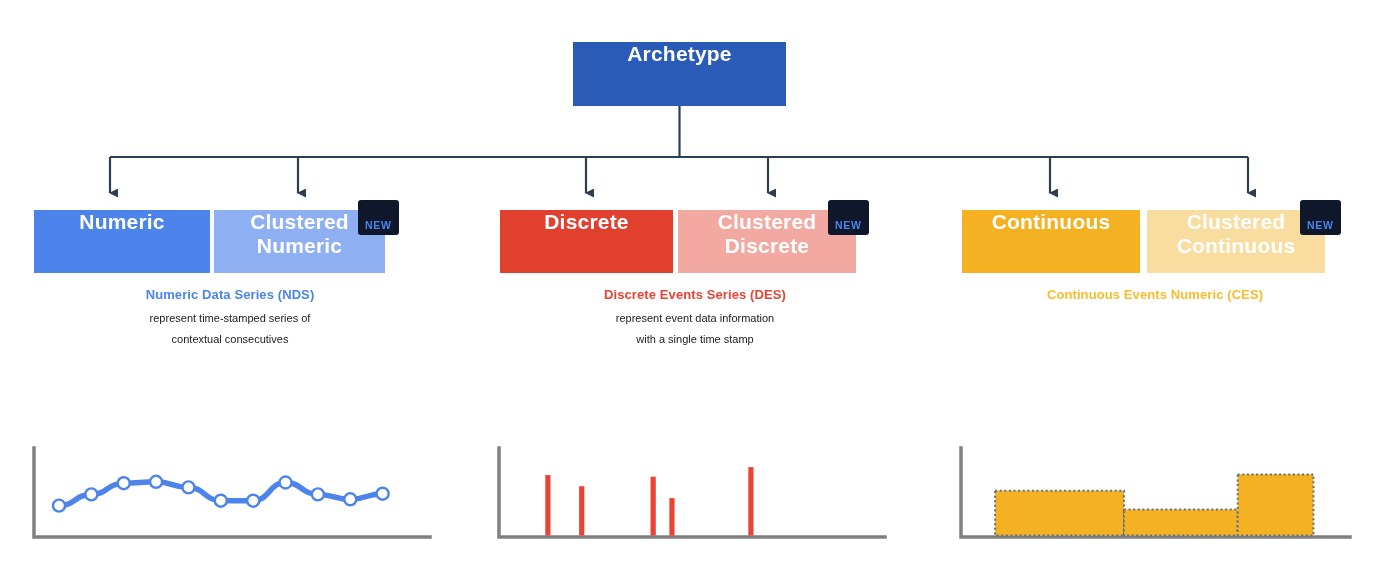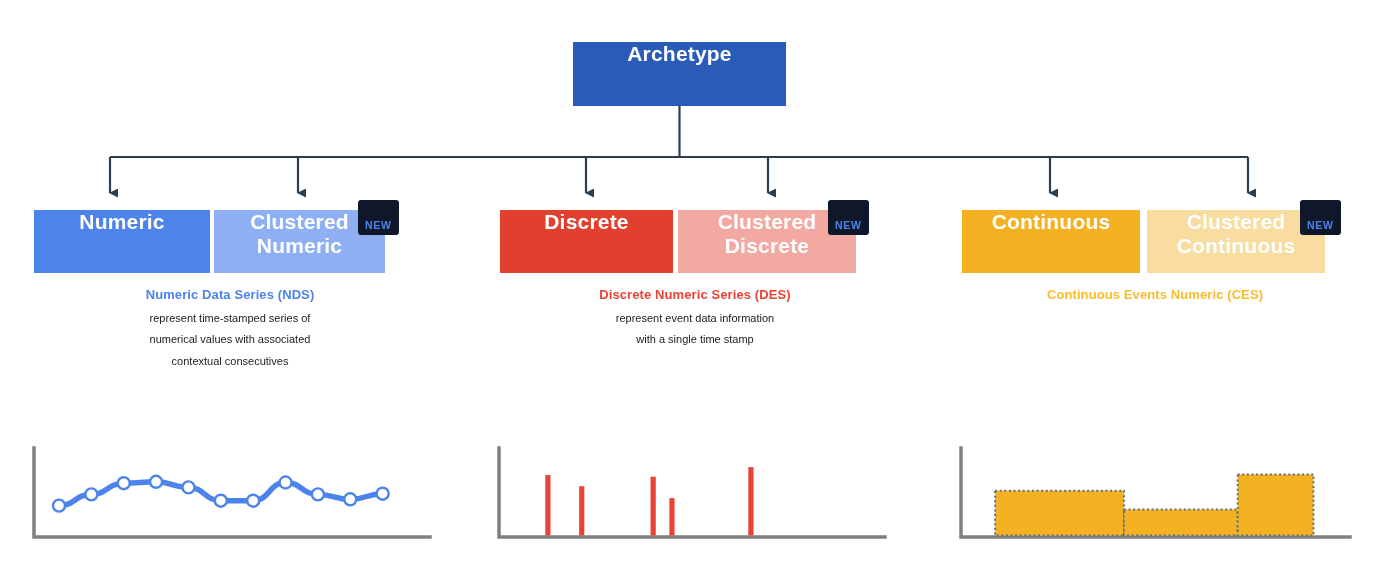--- a/index.html
+++ b/index.html
@@ -101,27 +101,26 @@
       <span>Clustered</span>
       <span>Continuous</span>
     </span>
   </div>
   <div class="new-badge" id="badge-clustered-continuous">NEW</div>
 
   <div class="col" id="col-nds">
     <div class="col-title" id="title-nds">Numeric Data Series (NDS)</div>
     <div class="col-desc">
       <div>represent time-stamped series of</div>
-      <div>numerical values with associated</div>
       <div>contextual consecutives</div>
     </div>
   </div>
 
   <div class="col" id="col-des">
-    <div class="col-title" id="title-des">Discrete Numeric Series (DES)</div>
+    <div class="col-title" id="title-des">Discrete Events Series (DES)</div>
     <div class="col-desc">
       <div>represent event data information</div>
       <div>with a single time stamp</div>
       <div></div>
     </div>
   </div>
 
   <div class="col" id="col-ces">
     <div class="col-title" id="title-ces">Continuous Events Numeric (CES)</div>
   </div>

